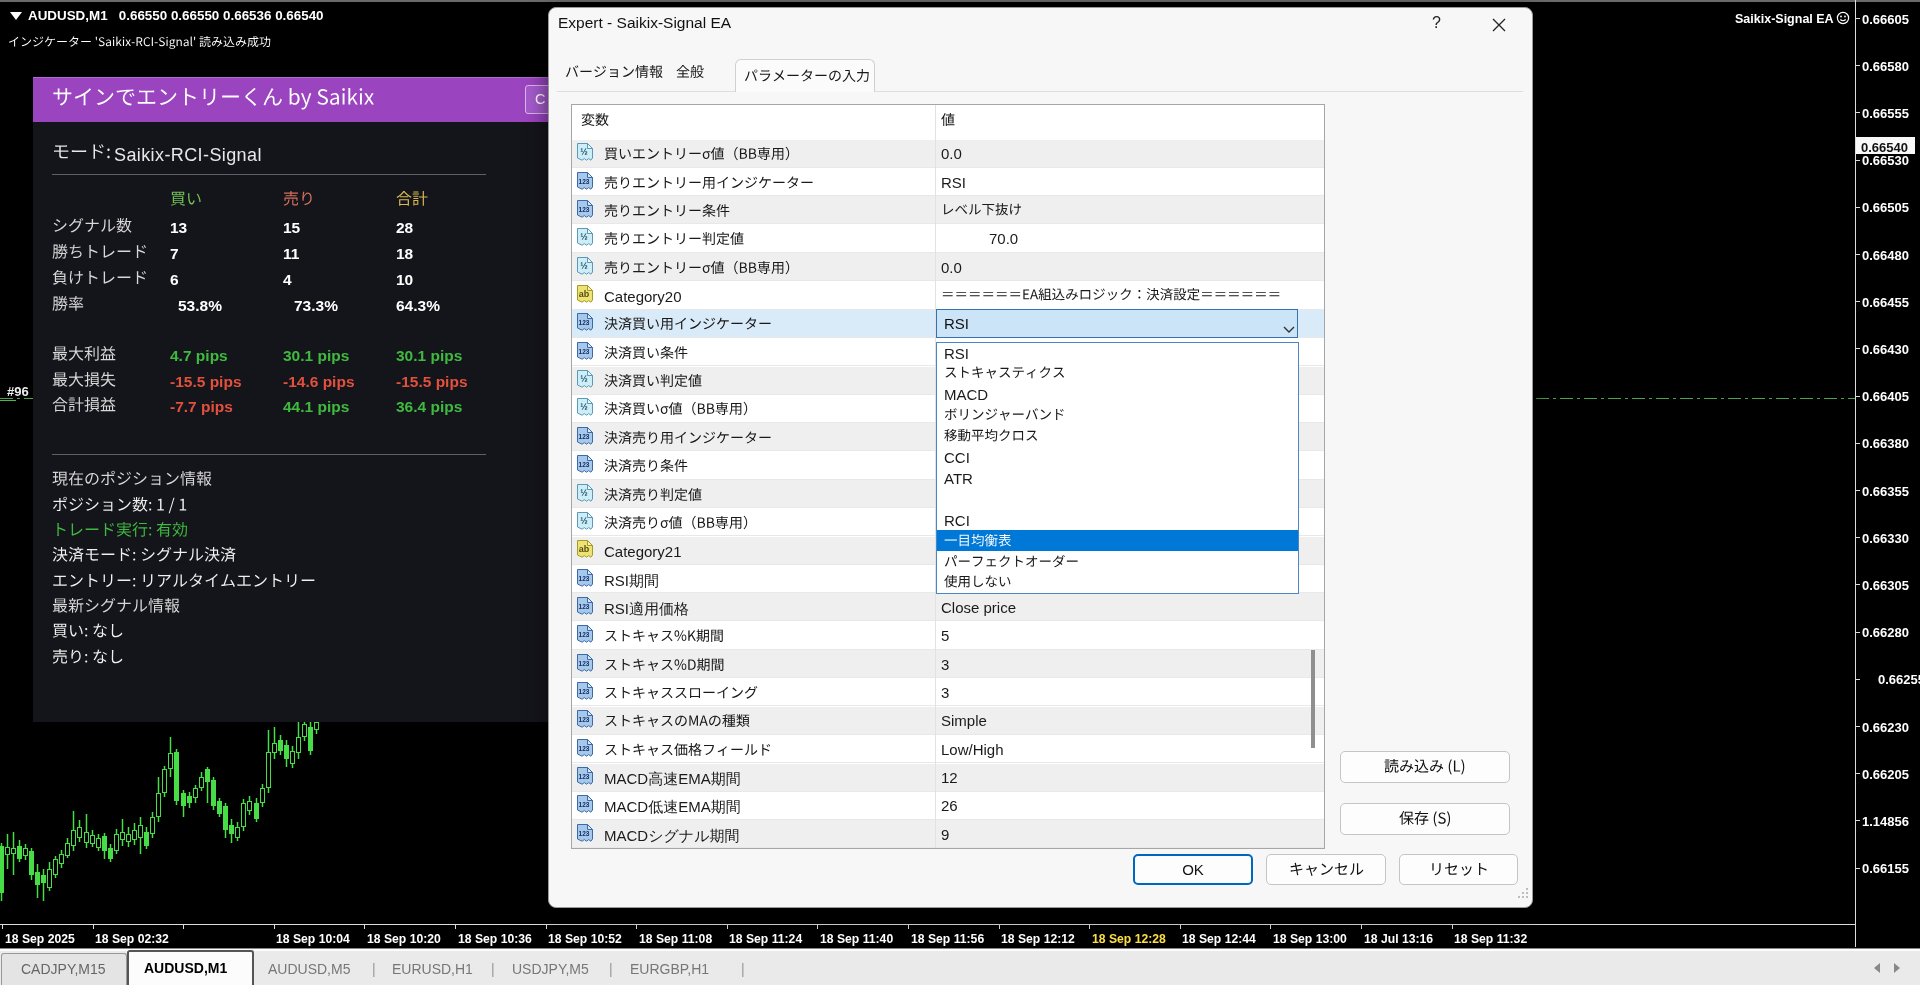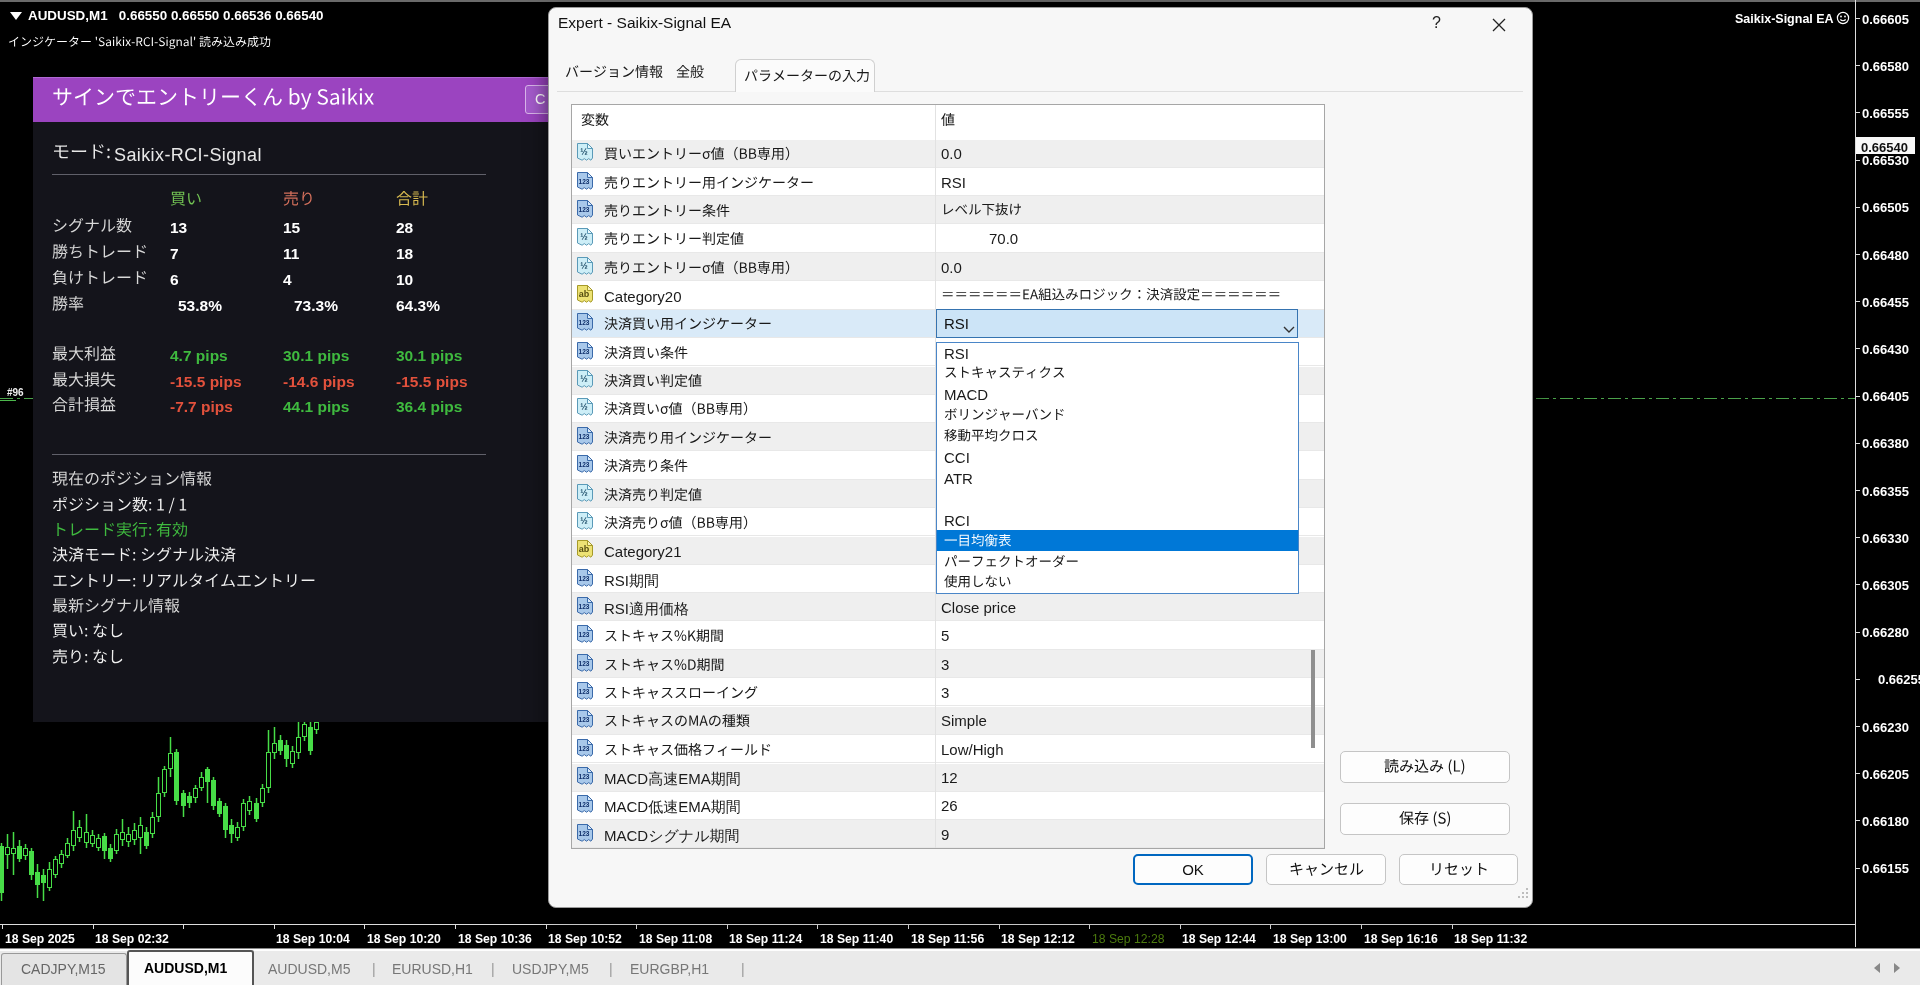--- a/index.html
+++ b/index.html
@@ -144,21 +144,21 @@
         <use href="#q7" x="15413"></use>
         <use href="#q20" x="15915"></use>
         <use href="#q21" x="16915"></use>
         <use href="#q22" x="17915"></use>
         <use href="#q21" x="18915"></use>
         <use href="#q23" x="19915"></use>
         <use href="#q24" x="20915"></use>
       </g>
     </svg>
   </div>
-<div style="position:absolute;left:7px;top:382px;"><span style="font-size:10.0px;color:#eee;font-weight:bold;white-space:nowrap;">#96</span></div>
+<div style="position:absolute;left:7px;top:382px;"><span style="font-size:13px;color:#eee;font-weight:bold;white-space:nowrap;">#96</span></div>
 <div class="abs" style="left:33px;top:77px;width:515px;height:645px;background:#14141b"></div>
 <div class="abs" style="left:33px;top:77px;width:515px;height:45px;background:#9b44c0;border-top:1px solid #b069d4"></div>
 <div style="position:absolute;left:52px;top:87px;">
     <svg class="jt" width="323" height="23" style="fill:#fff;">
       <g transform="translate(0,17.6) scale(0.021000,-0.021000)">
         <use href="#q25" x="0"></use>
         <use href="#q0" x="1000"></use>
         <use href="#q1" x="2000"></use>
         <use href="#q26" x="3000"></use>
         <use href="#q27" x="4000"></use>
@@ -455,27 +455,27 @@
 <div style="position:absolute;left:639px;top:929px;"><span style="font-size:12.2px;color:#fff;font-weight:bold;white-space:nowrap;">18 Sep 11:08</span></div>
 <div class="abs" style="left:727px;top:925px;width:1px;height:4px;background:#ddd"></div>
 <div style="position:absolute;left:729px;top:929px;"><span style="font-size:12.2px;color:#fff;font-weight:bold;white-space:nowrap;">18 Sep 11:24</span></div>
 <div class="abs" style="left:817px;top:925px;width:1px;height:4px;background:#ddd"></div>
 <div style="position:absolute;left:820px;top:929px;"><span style="font-size:12.2px;color:#fff;font-weight:bold;white-space:nowrap;">18 Sep 11:40</span></div>
 <div class="abs" style="left:908px;top:925px;width:1px;height:4px;background:#ddd"></div>
 <div style="position:absolute;left:911px;top:929px;"><span style="font-size:12.2px;color:#fff;font-weight:bold;white-space:nowrap;">18 Sep 11:56</span></div>
 <div class="abs" style="left:999px;top:925px;width:1px;height:4px;background:#ddd"></div>
 <div style="position:absolute;left:1001px;top:929px;"><span style="font-size:12.2px;color:#fff;font-weight:bold;white-space:nowrap;">18 Sep 12:12</span></div>
 <div class="abs" style="left:1089px;top:925px;width:1px;height:4px;background:#ddd"></div>
-<div style="position:absolute;left:1092px;top:929px;"><span style="font-size:12.2px;color:#4d7c0f;font-weight:normal;white-space:nowrap;">18 Sep 12:28</span></div>
+<div style="position:absolute;left:1092px;top:929px;"><span style="font-size:12.2px;color:#fde047;font-weight:bold;white-space:nowrap;">18 Sep 12:28</span></div>
 <div class="abs" style="left:1180px;top:925px;width:1px;height:4px;background:#ddd"></div>
 <div style="position:absolute;left:1182px;top:929px;"><span style="font-size:12.2px;color:#fff;font-weight:bold;white-space:nowrap;">18 Sep 12:44</span></div>
 <div class="abs" style="left:1270px;top:925px;width:1px;height:4px;background:#ddd"></div>
 <div style="position:absolute;left:1273px;top:929px;"><span style="font-size:12.2px;color:#fff;font-weight:bold;white-space:nowrap;">18 Sep 13:00</span></div>
 <div class="abs" style="left:1361px;top:925px;width:1px;height:4px;background:#ddd"></div>
-<div style="position:absolute;left:1364px;top:929px;"><span style="font-size:12.2px;color:#fff;font-weight:bold;white-space:nowrap;">18 Sep 16:16</span></div>
+<div style="position:absolute;left:1364px;top:929px;"><span style="font-size:12.2px;color:#fff;font-weight:bold;white-space:nowrap;">18 Jul 13:16</span></div>
 <div class="abs" style="left:1452px;top:925px;width:1px;height:4px;background:#ddd"></div>
 <div style="position:absolute;left:1454px;top:929px;"><span style="font-size:12.2px;color:#fff;font-weight:bold;white-space:nowrap;">18 Sep 11:32</span></div>
 <div class="abs" style="left:1855px;top:0;width:1px;height:947px;background:#ddd"></div>
 <div class="abs" style="left:1856px;top:18px;width:4px;height:1px;background:#ddd"></div>
 <div style="position:absolute;left:1862px;top:10px;"><span style="font-size:13.0px;color:#fff;font-weight:bold;white-space:nowrap;">0.66605</span></div>
 <div class="abs" style="left:1856px;top:65px;width:4px;height:1px;background:#ddd"></div>
 <div style="position:absolute;left:1862px;top:57px;"><span style="font-size:13.0px;color:#fff;font-weight:bold;white-space:nowrap;">0.66580</span></div>
 <div class="abs" style="left:1856px;top:112px;width:4px;height:1px;background:#ddd"></div>
 <div style="position:absolute;left:1862px;top:104px;"><span style="font-size:13.0px;color:#fff;font-weight:bold;white-space:nowrap;">0.66555</span></div>
 <div class="abs" style="left:1856px;top:160px;width:4px;height:1px;background:#ddd"></div>
@@ -500,21 +500,21 @@
 <div style="position:absolute;left:1862px;top:576px;"><span style="font-size:13.0px;color:#fff;font-weight:bold;white-space:nowrap;">0.66305</span></div>
 <div class="abs" style="left:1856px;top:632px;width:4px;height:1px;background:#ddd"></div>
 <div style="position:absolute;left:1862px;top:623px;"><span style="font-size:13.0px;color:#fff;font-weight:bold;white-space:nowrap;">0.66280</span></div>
 <div class="abs" style="left:1856px;top:679px;width:4px;height:1px;background:#ddd"></div>
 <div style="position:absolute;left:1862px;top:670px;"><span style="font-size:13.0px;color:#fff;font-weight:bold;white-space:nowrap;margin-left:16px;">0.66255</span></div>
 <div class="abs" style="left:1856px;top:726px;width:4px;height:1px;background:#ddd"></div>
 <div style="position:absolute;left:1862px;top:718px;"><span style="font-size:13.0px;color:#fff;font-weight:bold;white-space:nowrap;">0.66230</span></div>
 <div class="abs" style="left:1856px;top:773px;width:4px;height:1px;background:#ddd"></div>
 <div style="position:absolute;left:1862px;top:765px;"><span style="font-size:13.0px;color:#fff;font-weight:bold;white-space:nowrap;">0.66205</span></div>
 <div class="abs" style="left:1856px;top:820px;width:4px;height:1px;background:#ddd"></div>
-<div style="position:absolute;left:1862px;top:812px;"><span style="font-size:13.0px;color:#fff;font-weight:bold;white-space:nowrap;">0.66180</span></div>
+<div style="position:absolute;left:1862px;top:812px;"><span style="font-size:13.0px;color:#fff;font-weight:bold;white-space:nowrap;">1.14856</span></div>
 <div class="abs" style="left:1856px;top:868px;width:4px;height:1px;background:#ddd"></div>
 <div style="position:absolute;left:1862px;top:859px;"><span style="font-size:13.0px;color:#fff;font-weight:bold;white-space:nowrap;">0.66155</span></div>
 <div class="abs" style="left:1856px;top:137px;width:59px;height:17px;background:#f8f8f8"></div>
 <div style="position:absolute;left:1861px;top:138px;"><span style="font-size:13.0px;color:#111;font-weight:bold;white-space:nowrap;">0.66540</span></div>
 <div style="position:absolute;left:1735px;top:9px;"><span style="font-size:12.5px;color:#fff;font-weight:bold;white-space:nowrap;">Saikix-Signal EA</span></div>
 <div class="abs" style="left:1836px;top:11px"><svg width="14" height="14">
       <circle cx="7" cy="7" r="5.6" fill="none" stroke="#fff" stroke-width="1.2"></circle>
       <circle cx="5" cy="5.5" r="0.9" fill="#fff"></circle>
       <circle cx="9" cy="5.5" r="0.9" fill="#fff"></circle>
       <path d="M4.3 8.5 Q7 11 9.7 8.5" fill="none" stroke="#fff" stroke-width="1.1"></path>

